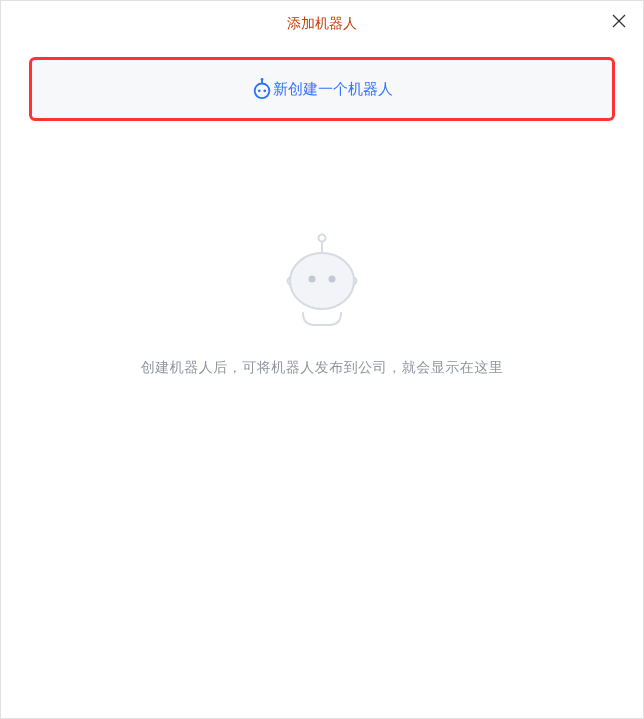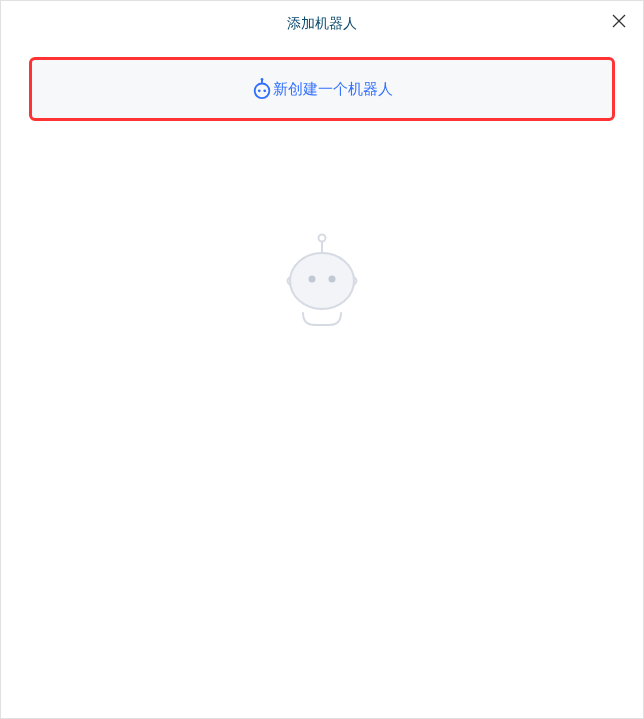--- a/index.html
+++ b/index.html
@@ -19,21 +19,21 @@
     
     .header {
       position: relative;
       text-align: center;
       padding-top: 14px;
       padding-bottom: 12px;
     }
     
     .header-title {
       font-size: 14px;
-      color: #0c4a6e;
+      color: #c2410c;
       font-weight: normal;
     }
     
     .close-btn {
       position: absolute;
       top: 8px;
       right: 12px;
       width: 24px;
       height: 24px;
       cursor: pointer;
@@ -137,14 +137,15 @@
 
         <circle cx="35" cy="48" r="3.5" fill="#c2c9d4"></circle>
         <circle cx="55" cy="48" r="3.5" fill="#c2c9d4"></circle>
 
         <path d="M 13 46 Q 8 50 13 54" fill="none" stroke="#d6dbe3" stroke-width="2" stroke-linecap="round"></path>
         <path d="M 77 46 Q 82 50 77 54" fill="none" stroke="#d6dbe3" stroke-width="2" stroke-linecap="round"></path>
 
         <path d="M 26 82 Q 26 94 38 94 L 52 94 Q 64 94 64 82" fill="none" stroke="#d6dbe3" stroke-width="2" stroke-linecap="round"></path>
       </svg>
     </div>
+    <div class="empty-text">创建机器人后，可将机器人发布到公司，就会显示在这里</div>
   </div>
 </div>
 
 </body></html>

